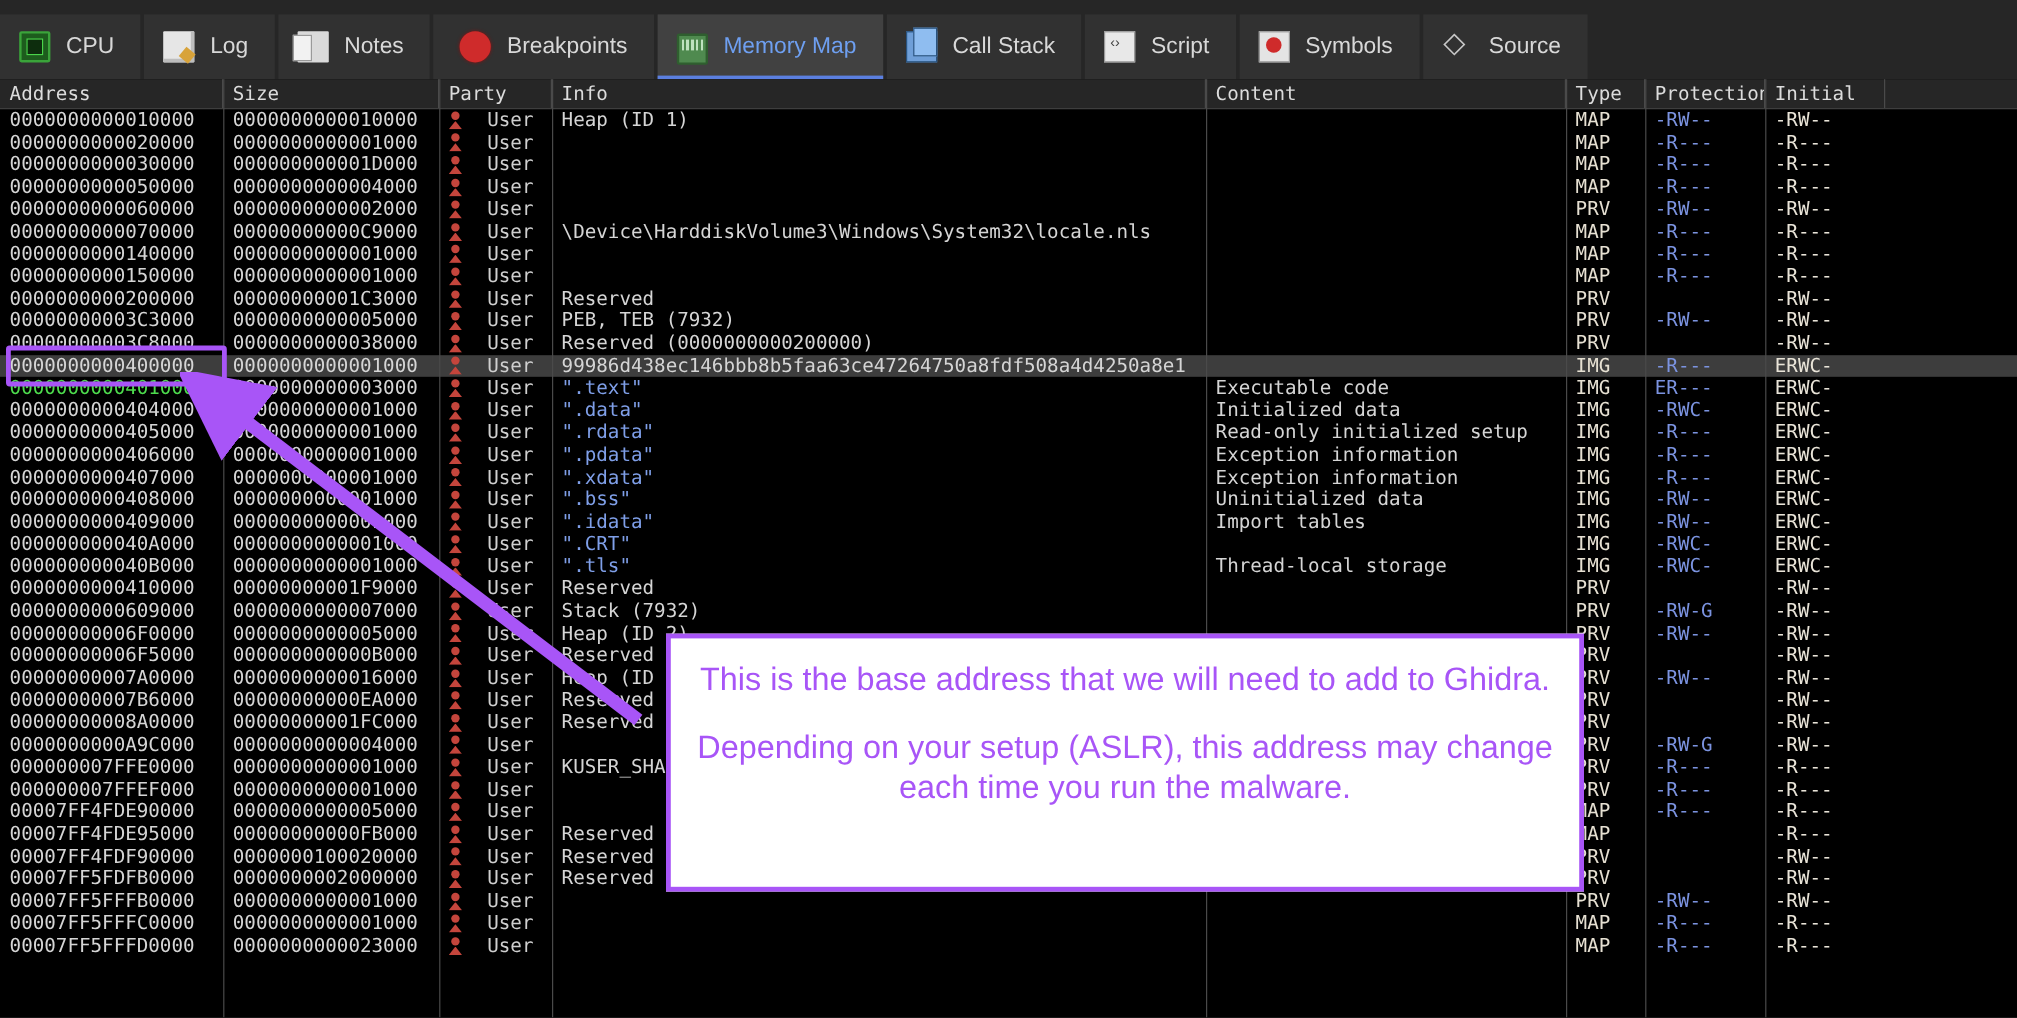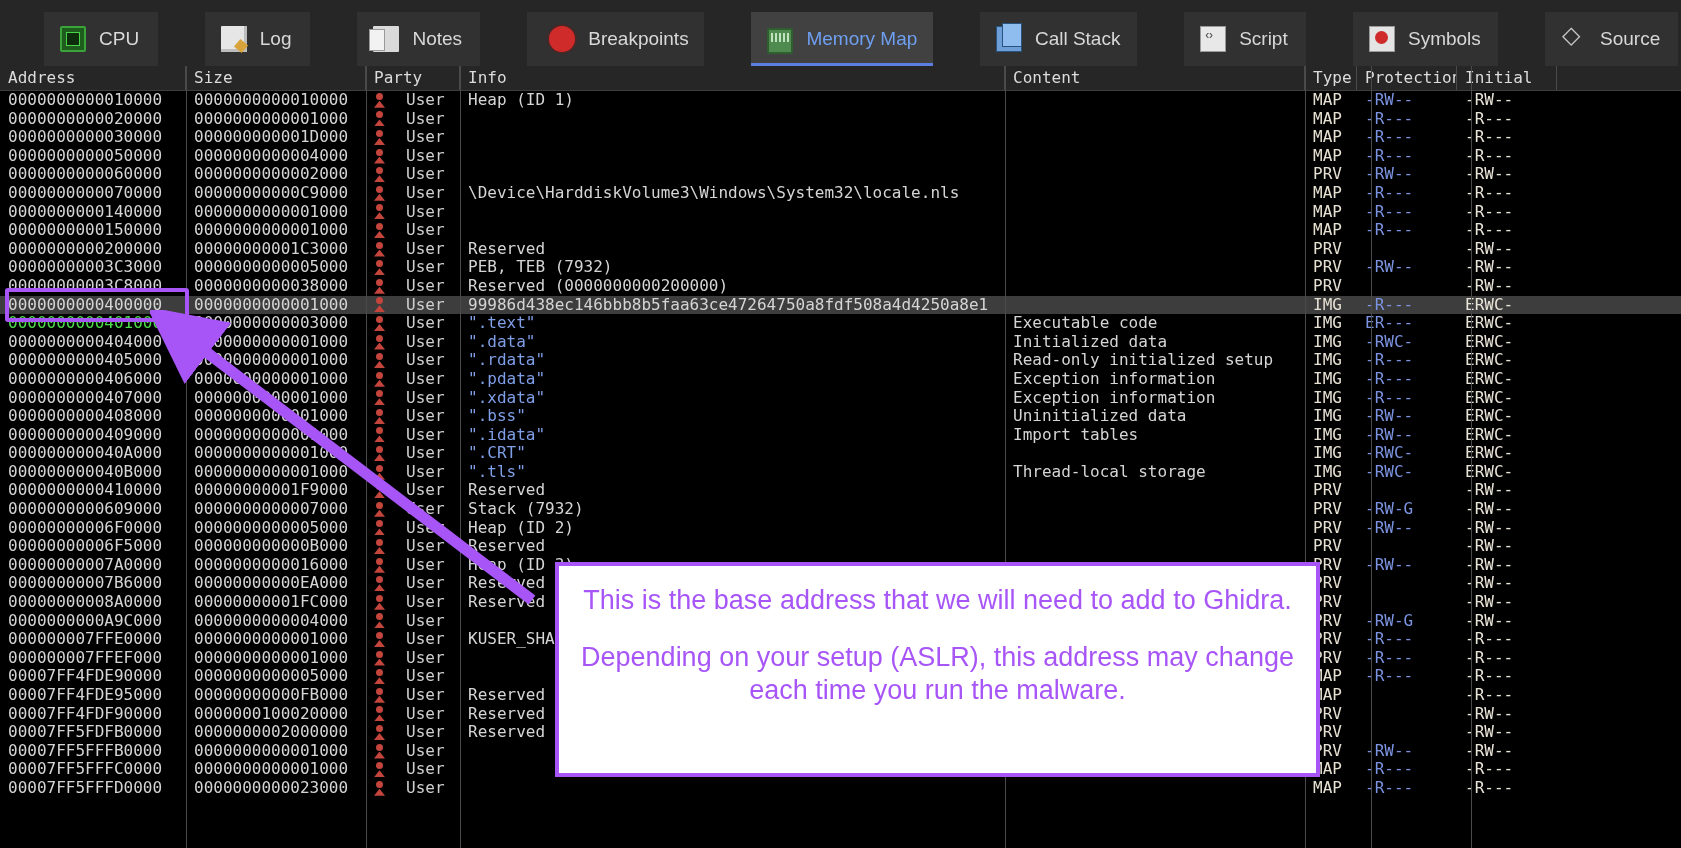--- a/index.html
+++ b/index.html
@@ -24,21 +24,20 @@
     display:flex; align-items:center; gap:13px;
     padding:0 22px 0 16px;
     background:#313131;
     margin-right:3px;
     color:#d8d8d8;
     font-family:"Liberation Sans", sans-serif;
     font-size:19px;
     position:relative;
     white-space:nowrap;
     box-sizing:border-box;
-    margin-left:44px;
   }
   .tab.active { background:#414141; color:#6e9ff0; }
   .tab.active::after{
     content:""; position:absolute; left:0; right:0; bottom:-1px; height:4px; background:#5b7fe0;
   }
   .tab .ico { width:26px; height:26px; display:inline-block; position:relative; flex:0 0 26px;}
 
   
   .ico-cpu { background:#1d5c1d; border:2px solid #3aa43a; border-radius:2px; box-sizing:border-box;}
   .ico-cpu::before{content:""; position:absolute; inset:4px; background:#0d2d0d; border:1px solid #4ad44a;}
@@ -77,21 +76,21 @@
   .row .c{ padding-left:8px; box-sizing:border-box; overflow:hidden; white-space:nowrap;
     font-size:16px; font-family:"DejaVu Sans Mono", monospace; }
   .row.sel { background:#3d3d3d; }
 
   
   .w-addr{ width:186px; }
   .w-size{ width:180px; }
   .w-party{ width:94px; }
   .w-info{ width:545px; }
   .w-content{ width:300px; }
-  .w-type{ width:52px; }
+  .w-type{ width:66px; }
   .w-prot{ width:100px; }
   .w-init{ width:100px; }
 
   .col-div{ position:absolute; top:0; bottom:0; width:1px; background:#4a4a4a;}
 
   .addr { color:#d5d5d5; }
   .addr.green { color:#4ddc4d; }
   .sizev { color:#d5d5d5; }
   .party { color:#cfcfcf; display:flex; align-items:center; gap:21px;}
   .userico{ width:11px; height:15px; position:relative; flex:0 0 11px;}
@@ -100,21 +99,21 @@
      background:#c4453c; clip-path: polygon(50% 0, 100% 100%, 0 100%);}
   .info { color:#d5d5d5; }
   .info.sect { color:#7f9fe8; }
   .content { color:#d5d5d5; }
   .type { color:#e6e0d2; }
   .prot { color:#7b93e0; }
   .init { color:#e9e4d8; }
 
   
   .callout{
-    position:absolute; left:555px; top:562px; width:765px; height:215px;
+    position:absolute; left:555px; top:528px; width:765px; height:215px;
     background:#ffffff; border:4px solid #a855f7; box-sizing:border-box;
     display:flex; flex-direction:column; justify-content:flex-start;
     padding:18px 18px 0 18px;
   }
   .callout p{
     margin:0; color:#a855f7; text-align:center;
     font-family:"Liberation Sans", sans-serif;
     font-size:27px; line-height:33px; font-weight:400;
   }
   .callout p.second{ margin-top:24px; }

